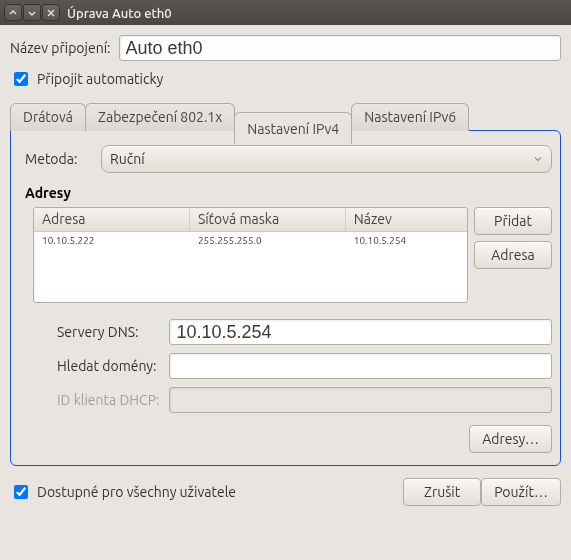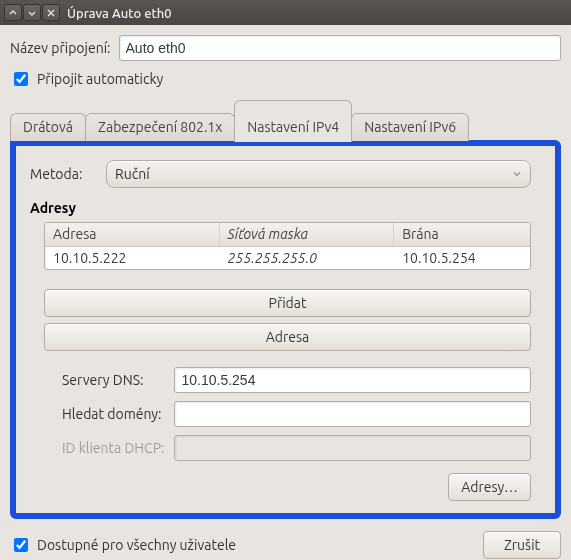--- a/index.html
+++ b/index.html
@@ -47,21 +47,21 @@
     margin-bottom: 8px;
   }
   .label { margin-right: 8px; }
   input[type="text"] {
     flex: 1;
     height: 26px;
     padding: 2px 6px;
     border: 1px solid #b4ada5;
     border-radius: 3px;
     background: #fff;
-    font-size: 14px;
+    font-size: 18px;
     color: #3b3a38;
     box-shadow: inset 1px 1px 2px rgba(0,0,0,0.08);
   }
   input[type="text"]:disabled, input.disabled {
     background: #e8e5e1;
     color: #a29c95;
   }
   
   .chk {
     display: flex;
@@ -87,30 +87,30 @@
     border-bottom: none;
     background: linear-gradient(#e9e6e2, #dcd7d0);
     border-radius: 6px 6px 0 0;
     margin-right: -1px;
     color: #4a443e;
     cursor: default;
   }
   .tab.active {
     background: #e8e5e1;
     position: relative;
-    top: 1px;
-    padding-top: 18px;
+    top: 13px;
+    padding-top: 8px;
     padding-bottom: 7px;
     font-weight: 400;
     box-shadow: none;
   }
   .tab-panel {
-    border: 6px solid #1d4ed8;
+    border: 1px solid #1d4ed8;
     border-radius: 0 6px 6px 6px;
-    padding: 14px 24px 12px 14px;
+    padding: 14px 8px 12px 14px;
     background: #e8e5e1;
     margin-top: -1px;
   }
   
   .select {
     flex: 1;
     height: 28px;
     border: 1px solid #b2aba3;
     border-radius: 8px;
     background: linear-gradient(#f5f2ee, #e2ddd6);
@@ -121,21 +121,21 @@
     box-shadow: inset 0 1px 0 #fff;
   }
   .chevron svg { display:block; opacity:0.6; }
   
   .section-heading {
     font-weight: bold;
     margin: 12px 0 6px 0;
     color: #000000;
   }
   
-  .addr-area { display: flex; gap: 19px; margin-left: 14px; flex-direction: column; }
+  .addr-area { display: flex; gap: 6px; margin-left: 8px; }
   .table-box {
     flex: 1;
     border: 1px solid #b4ada5;
     background: #fff;
     height: 96px;
     border-radius: 3px;
     overflow: hidden;
     box-shadow: inset 1px 1px 2px rgba(0,0,0,0.06);
   }
   .thead {
@@ -147,25 +147,25 @@
   .th {
     padding: 3px 8px;
     border-right: 1px solid #d6d0c8;
     font-size: 14px;
     color: #4a443e;
   }
   .th:last-child { border-right:none; }
   .trow { display:flex; }
   .td {
     padding: 3px 8px;
-    font-size: 14px;
+    font-size: 10px;
     color: #3b3a38;
   }
   .col-a { width: 36%; }
-  .col-b { width: 36%; font-style: italic; }
+  .col-b { width: 36%; }
   .col-c { width: 28%; }
   .side-btns { display:flex; flex-direction:column; gap:6px; }
   .btn {
     height: 28px;
     min-width: 78px;
     padding: 0 12px;
     border: 1px solid #b2aba3;
     border-radius: 4px;
     background: linear-gradient(#f8f6f3, #e4dfd8);
     color: #3b3a38;
@@ -250,21 +250,21 @@
         </div>
       </div>
 
       <div class="section-heading">Adresy</div>
 
       <div class="addr-area">
         <div class="table-box">
           <div class="thead">
             <div class="th col-a">Adresa</div>
             <div class="th col-b">Síťová maska</div>
-            <div class="th col-c">Brána</div>
+            <div class="th col-c">Název</div>
           </div>
           <div class="trow">
             <div class="td col-a">10.10.5.222</div>
             <div class="td col-b">255.255.255.0</div>
             <div class="td col-c">10.10.5.254</div>
           </div>
         </div>
         <div class="side-btns">
           <div class="btn">Přidat</div>
           <div class="btn">Adresa</div>
@@ -288,15 +288,16 @@
     </div>
   </div>
 
   <div class="footer">
     <label class="chk" style="margin-bottom:0;">
       <input type="checkbox" checked="" style="">
       <span>Dostupné pro všechny uživatele</span>
     </label>
     <span class="spacer"></span>
     <div class="btn">Zrušit</div>
+    <div class="btn">Použít…</div>
   </div>
 
 </div>
 
 </body></html>

